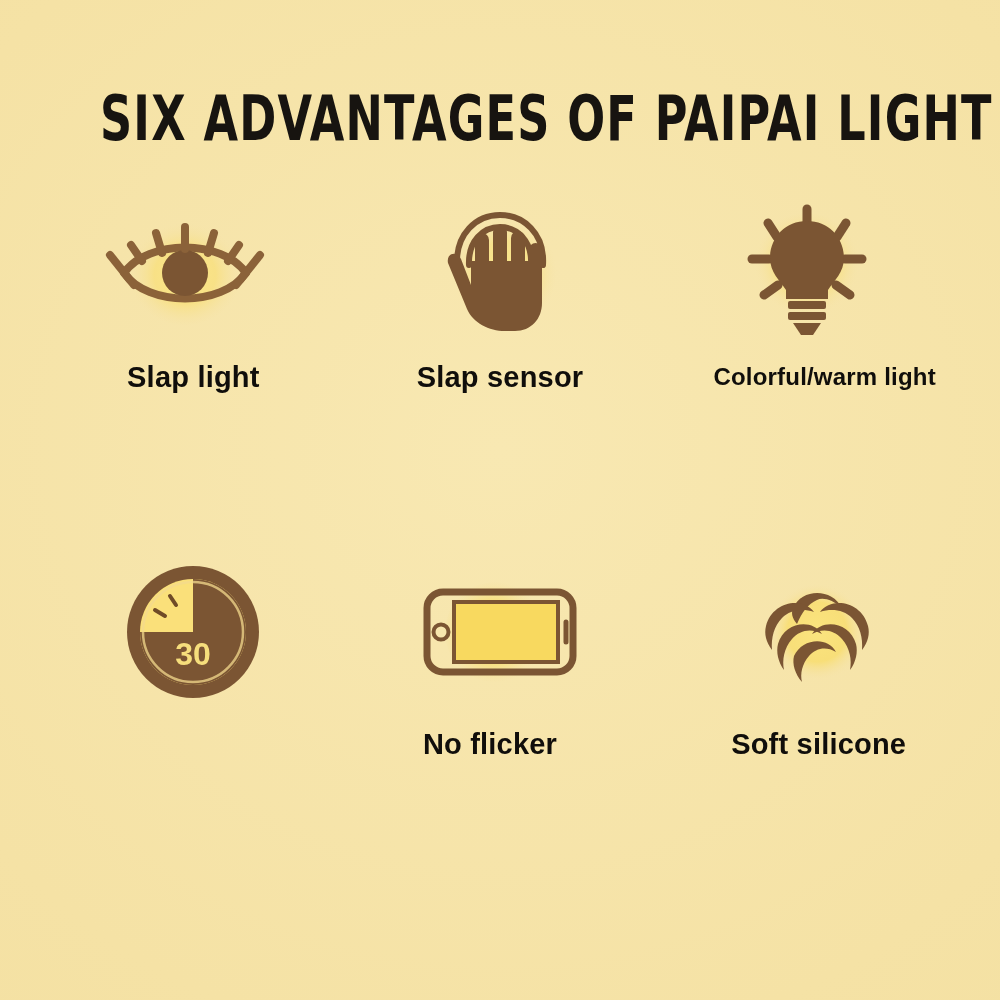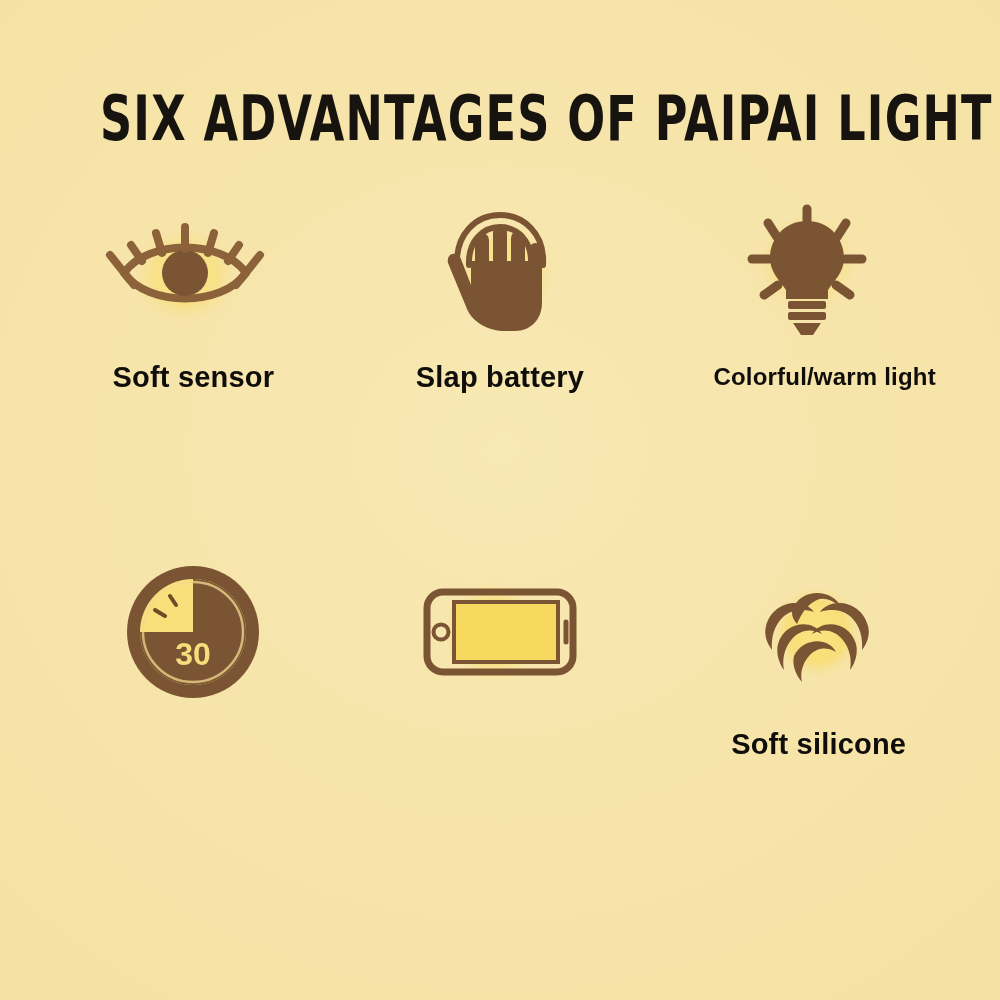--- a/index.html
+++ b/index.html
@@ -123,21 +123,21 @@
             <line x1="41" y1="52" x2="52" y2="68"></line>
             <line x1="149" y1="52" x2="138" y2="68"></line>
           </g>
 
           <g stroke="#8B6239" stroke-width="8" stroke-linecap="round">
             <line x1="20" y1="62" x2="44" y2="92"></line>
             <line x1="170" y1="62" x2="146" y2="92"></line>
           </g>
         </svg>
       </div>
-      <div class="label sz-lg">Soft sensor</div>
+      <div class="label sz-lg">Slap light</div>
     </div>
 
     <div class="cell c2 r1">
       <div class="icon-wrap">
         <svg width="190" height="150" viewBox="0 0 190 150">
           <defs>
             <radialGradient id="glowHand" cx="50%" cy="52%" r="50%">
               <stop offset="0%" stop-color="#FBE887" stop-opacity="0.95"></stop>
               <stop offset="60%" stop-color="#F8E080" stop-opacity="0.7"></stop>
               <stop offset="100%" stop-color="#F5E2A5" stop-opacity="0"></stop>
@@ -156,21 +156,21 @@
             <rect x="106" y="38" width="14" height="62" rx="7"></rect>
             <rect x="124" y="50" width="13" height="50" rx="6.5"></rect>
           </g>
 
           <path d="M66 72 L66 92 L56 66 C 52 57, 41 60, 43 70 L62 116
                    C 68 130, 84 138, 100 138 L110 138
                    C 126 138, 137 126, 137 110 L137 70 L66 72 Z" fill="#7B5533"></path>
           <rect x="66" y="68" width="71" height="42" fill="#7B5533"></rect>
         </svg>
       </div>
-      <div class="label sz-lg">Slap battery</div>
+      <div class="label sz-lg">Slap sensor</div>
     </div>
 
     <div class="cell c3 r1">
       <div class="icon-wrap">
         <svg width="190" height="150" viewBox="0 0 190 150">
           <defs>
             <radialGradient id="glowBulb" cx="50%" cy="48%" r="50%">
               <stop offset="0%" stop-color="#FCEB8D" stop-opacity="1"></stop>
               <stop offset="55%" stop-color="#F8E07C" stop-opacity="0.9"></stop>
               <stop offset="100%" stop-color="#F5E2A5" stop-opacity="0"></stop>
@@ -239,20 +239,21 @@
 
           <rect x="22" y="32" width="146" height="80" rx="16" ry="16" fill="none" stroke="#7B5533" stroke-width="7"></rect>
 
           <rect x="49" y="42" width="104" height="60" fill="#F8D95F" stroke="#7B5533" stroke-width="4"></rect>
 
           <circle cx="36" cy="72" r="7.5" fill="none" stroke="#7B5533" stroke-width="4"></circle>
 
           <line x1="161" y1="62" x2="161" y2="82" stroke="#7B5533" stroke-width="5" stroke-linecap="round"></line>
         </svg>
       </div>
+      <div class="label sz-lg">No flicker</div>
     </div>
 
     <div class="cell c3 r2">
       <div class="icon-wrap">
         <svg width="190" height="150" viewBox="0 0 190 150">
           <defs>
             <radialGradient id="glowCloud" cx="50%" cy="50%" r="50%">
               <stop offset="0%" stop-color="#FBE47F" stop-opacity="1"></stop>
               <stop offset="62%" stop-color="#F8DE74" stop-opacity="0.92"></stop>
               <stop offset="100%" stop-color="#F5E2A5" stop-opacity="0"></stop>

